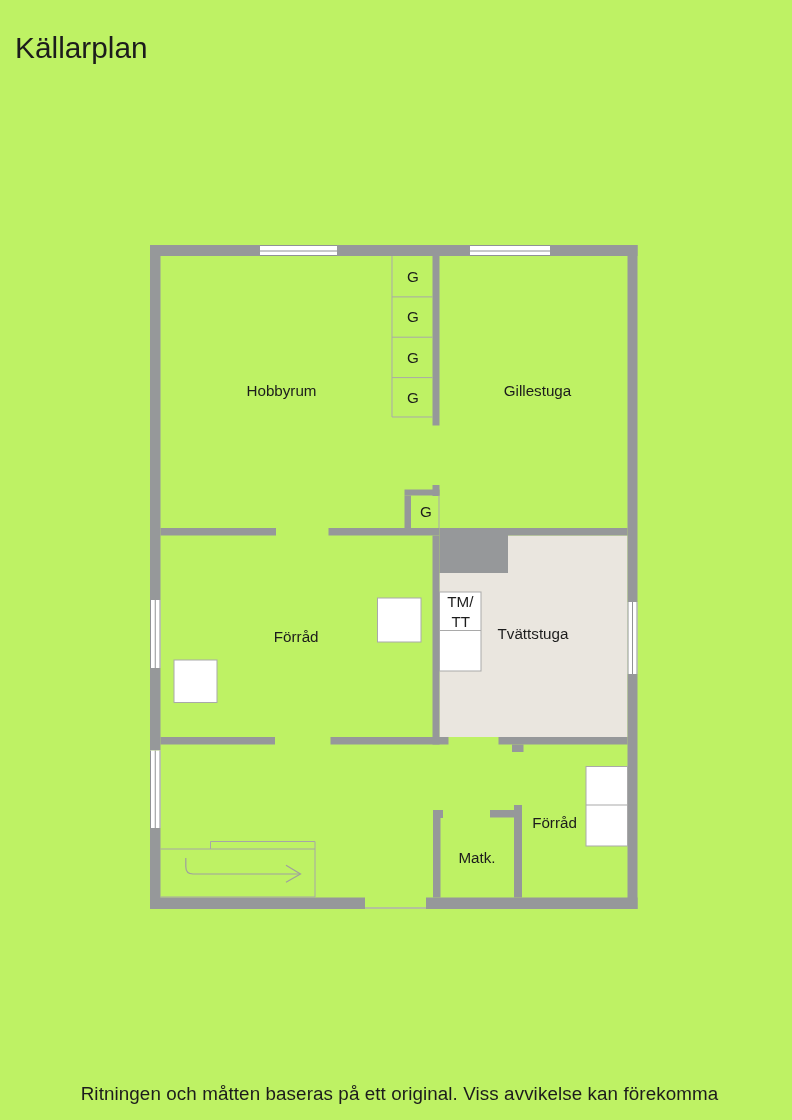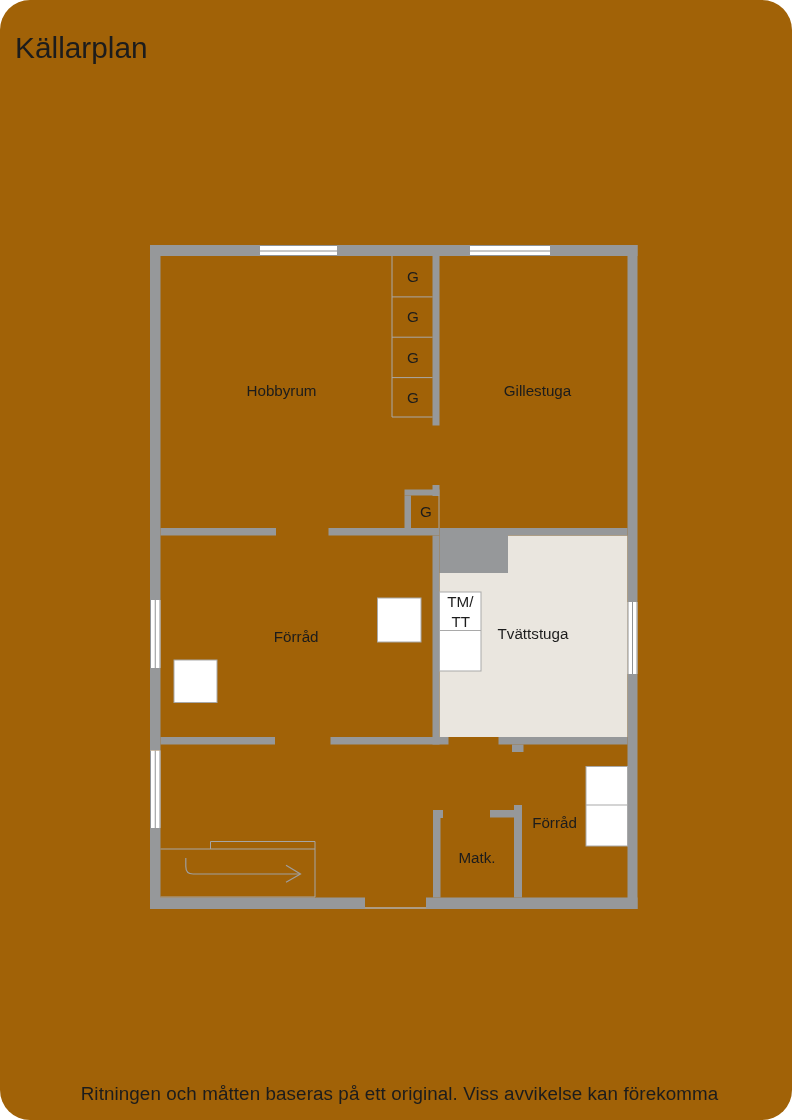--- a/index.html
+++ b/index.html
@@ -1,17 +1,17 @@
 <!DOCTYPE html>
 <html><head>
 <meta charset="utf-8">
 <style>
   html,body{margin:0;padding:0;background:#ffffff;}
-  .page{position:relative;width:792px;height:1120px;background:#a16207;overflow:hidden;
-        font-family:"Liberation Sans", sans-serif;border-radius:30px;}
+  .page{position:relative;width:792px;height:1120px;background:#bef264;overflow:hidden;
+        font-family:"Liberation Sans", sans-serif;}
   svg{position:absolute;left:0;top:0;}
   text{fill:#1c1c1c;}
 </style>
 </head>
 <body>
 <div class="page">
 <svg width="792" height="1120" viewBox="0 0 792 1120">
 
   <text x="15.1" y="58" font-size="29.8">Källarplan</text>
 

